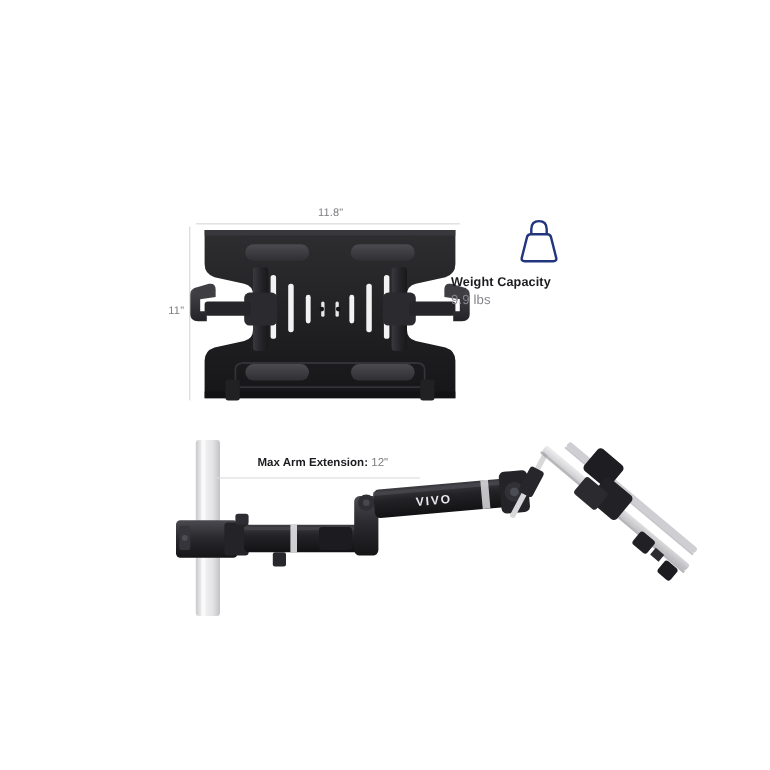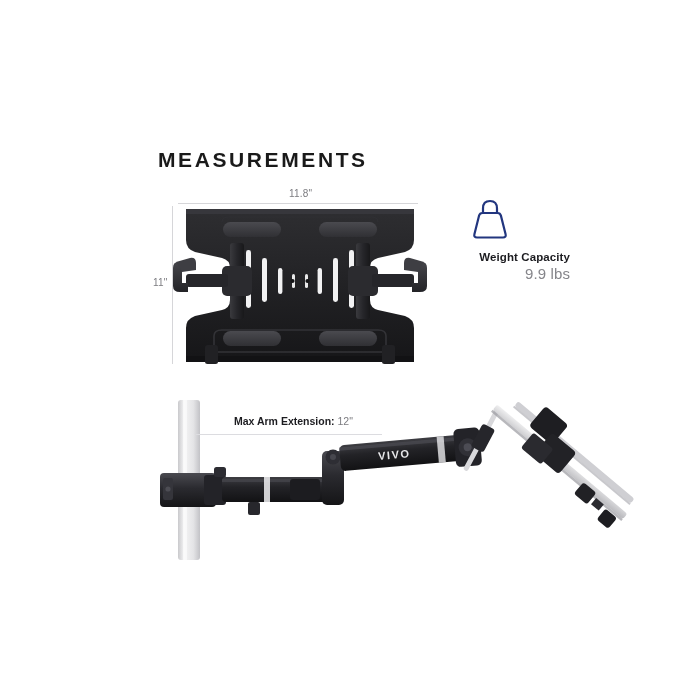--- a/index.html
+++ b/index.html
@@ -64,40 +64,40 @@
     left: 172px;
     top: 206px;
     width: 1px;
     height: 158px;
     background: #d6d6d9;
   }
 
   
   .feature {
     position: absolute;
-    text-align: right;
+    text-align: left;
     width: 160px;
   }
   .feature-weight { left: 410px; top: 196px; }
   .feature-laptop { left: 410px; top: 298px; }
 
   .feature-icon {
     display: block;
     margin: 0 auto;
   }
   .feature-title {
     margin-top: 7px;
     font-size: 11.5px;
     font-weight: bold;
     color: #1c1c20;
     letter-spacing: 0.1px;
   }
   .feature-sub {
     margin-top: 2px;
-    font-size: 15px;
+    font-size: 12px;
     color: #85858a;
     letter-spacing: 0.1px;
   }
 
   
   .arm-label {
     position: absolute;
     left: 234px;
     top: 415px;
     font-size: 10.5px;
@@ -125,21 +125,20 @@
     left: 0;
   }
   .stage-top { top: 0; width: 700px; height: 400px; }
   .stage-bottom { top: 395px; width: 700px; height: 200px; }
 </style>
 </head>
 <body>
 
 <div id="infographic">
 
-  <div class="title">MEASUREMENTS</div>
 
   <div class="dim-line-h"></div>
   <div class="dim-line-v"></div>
   <div class="dim-label dim-label-top">11.8"</div>
   <div class="dim-label dim-label-left">11"</div>
 
   <svg class="stage-top" viewBox="0 0 700 400">
     <defs>
       <linearGradient id="plateGrad" x1="0" y1="0" x2="0" y2="1">
         <stop offset="0%" stop-color="#2e2e31"></stop>

